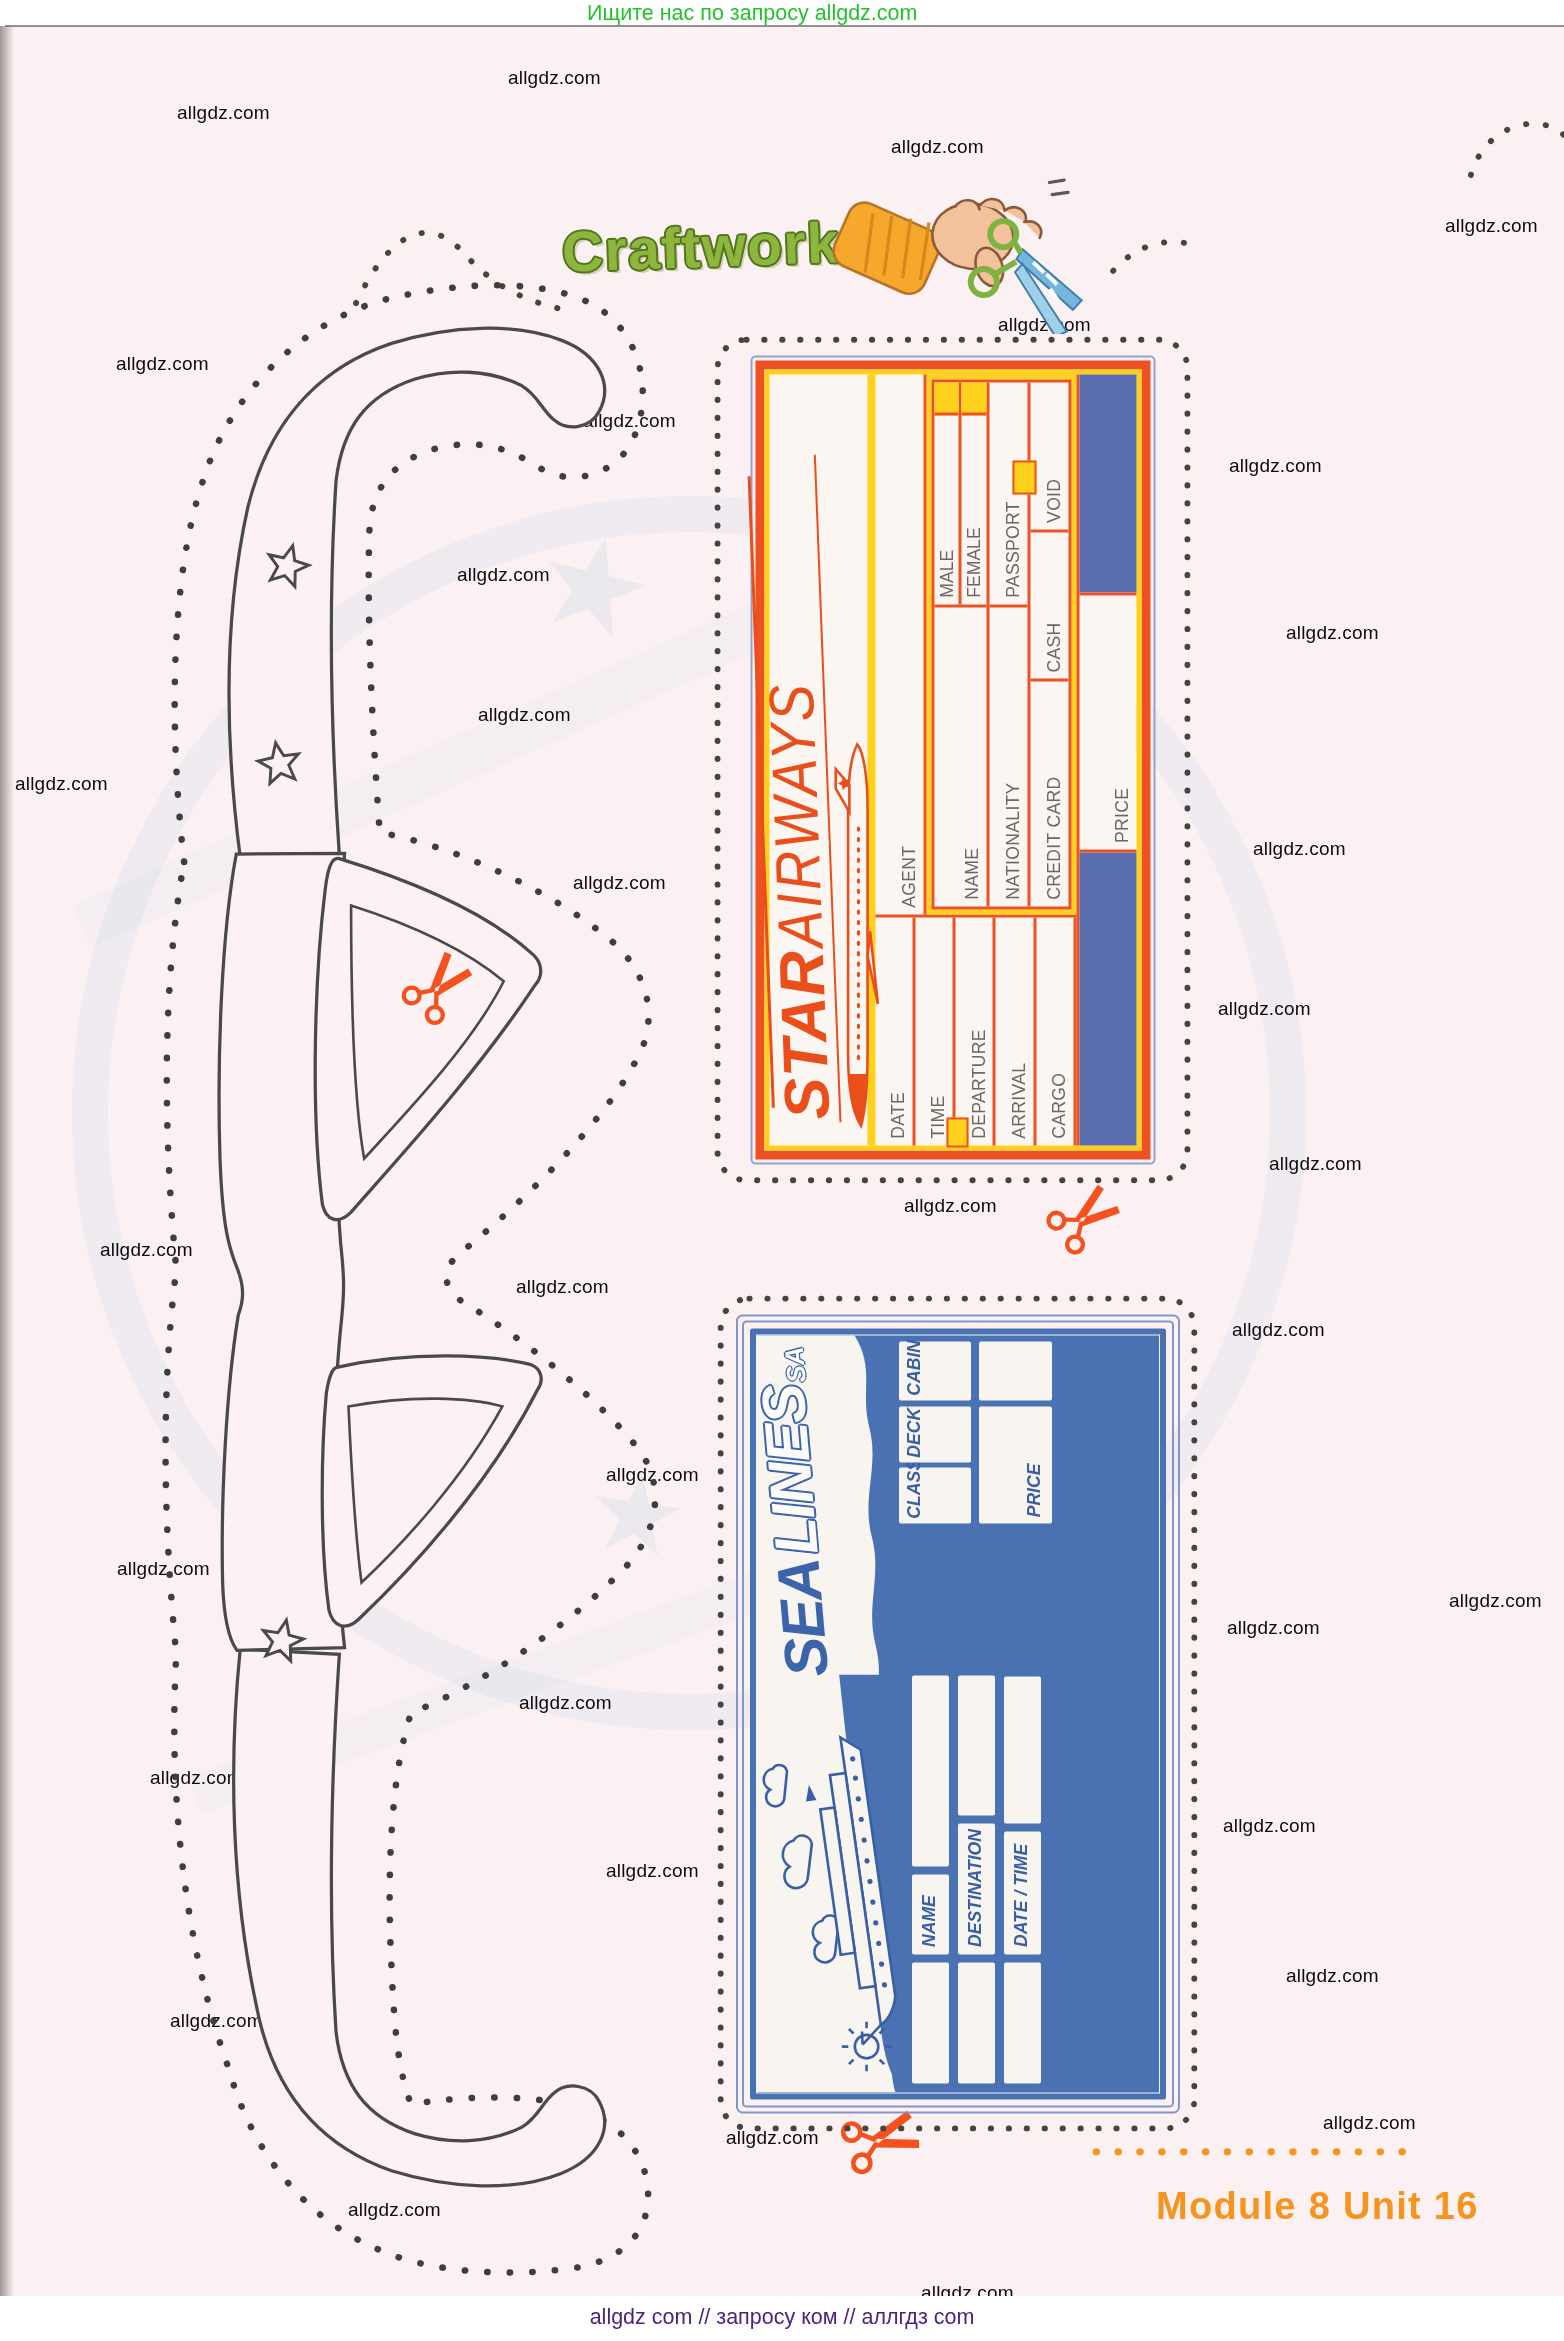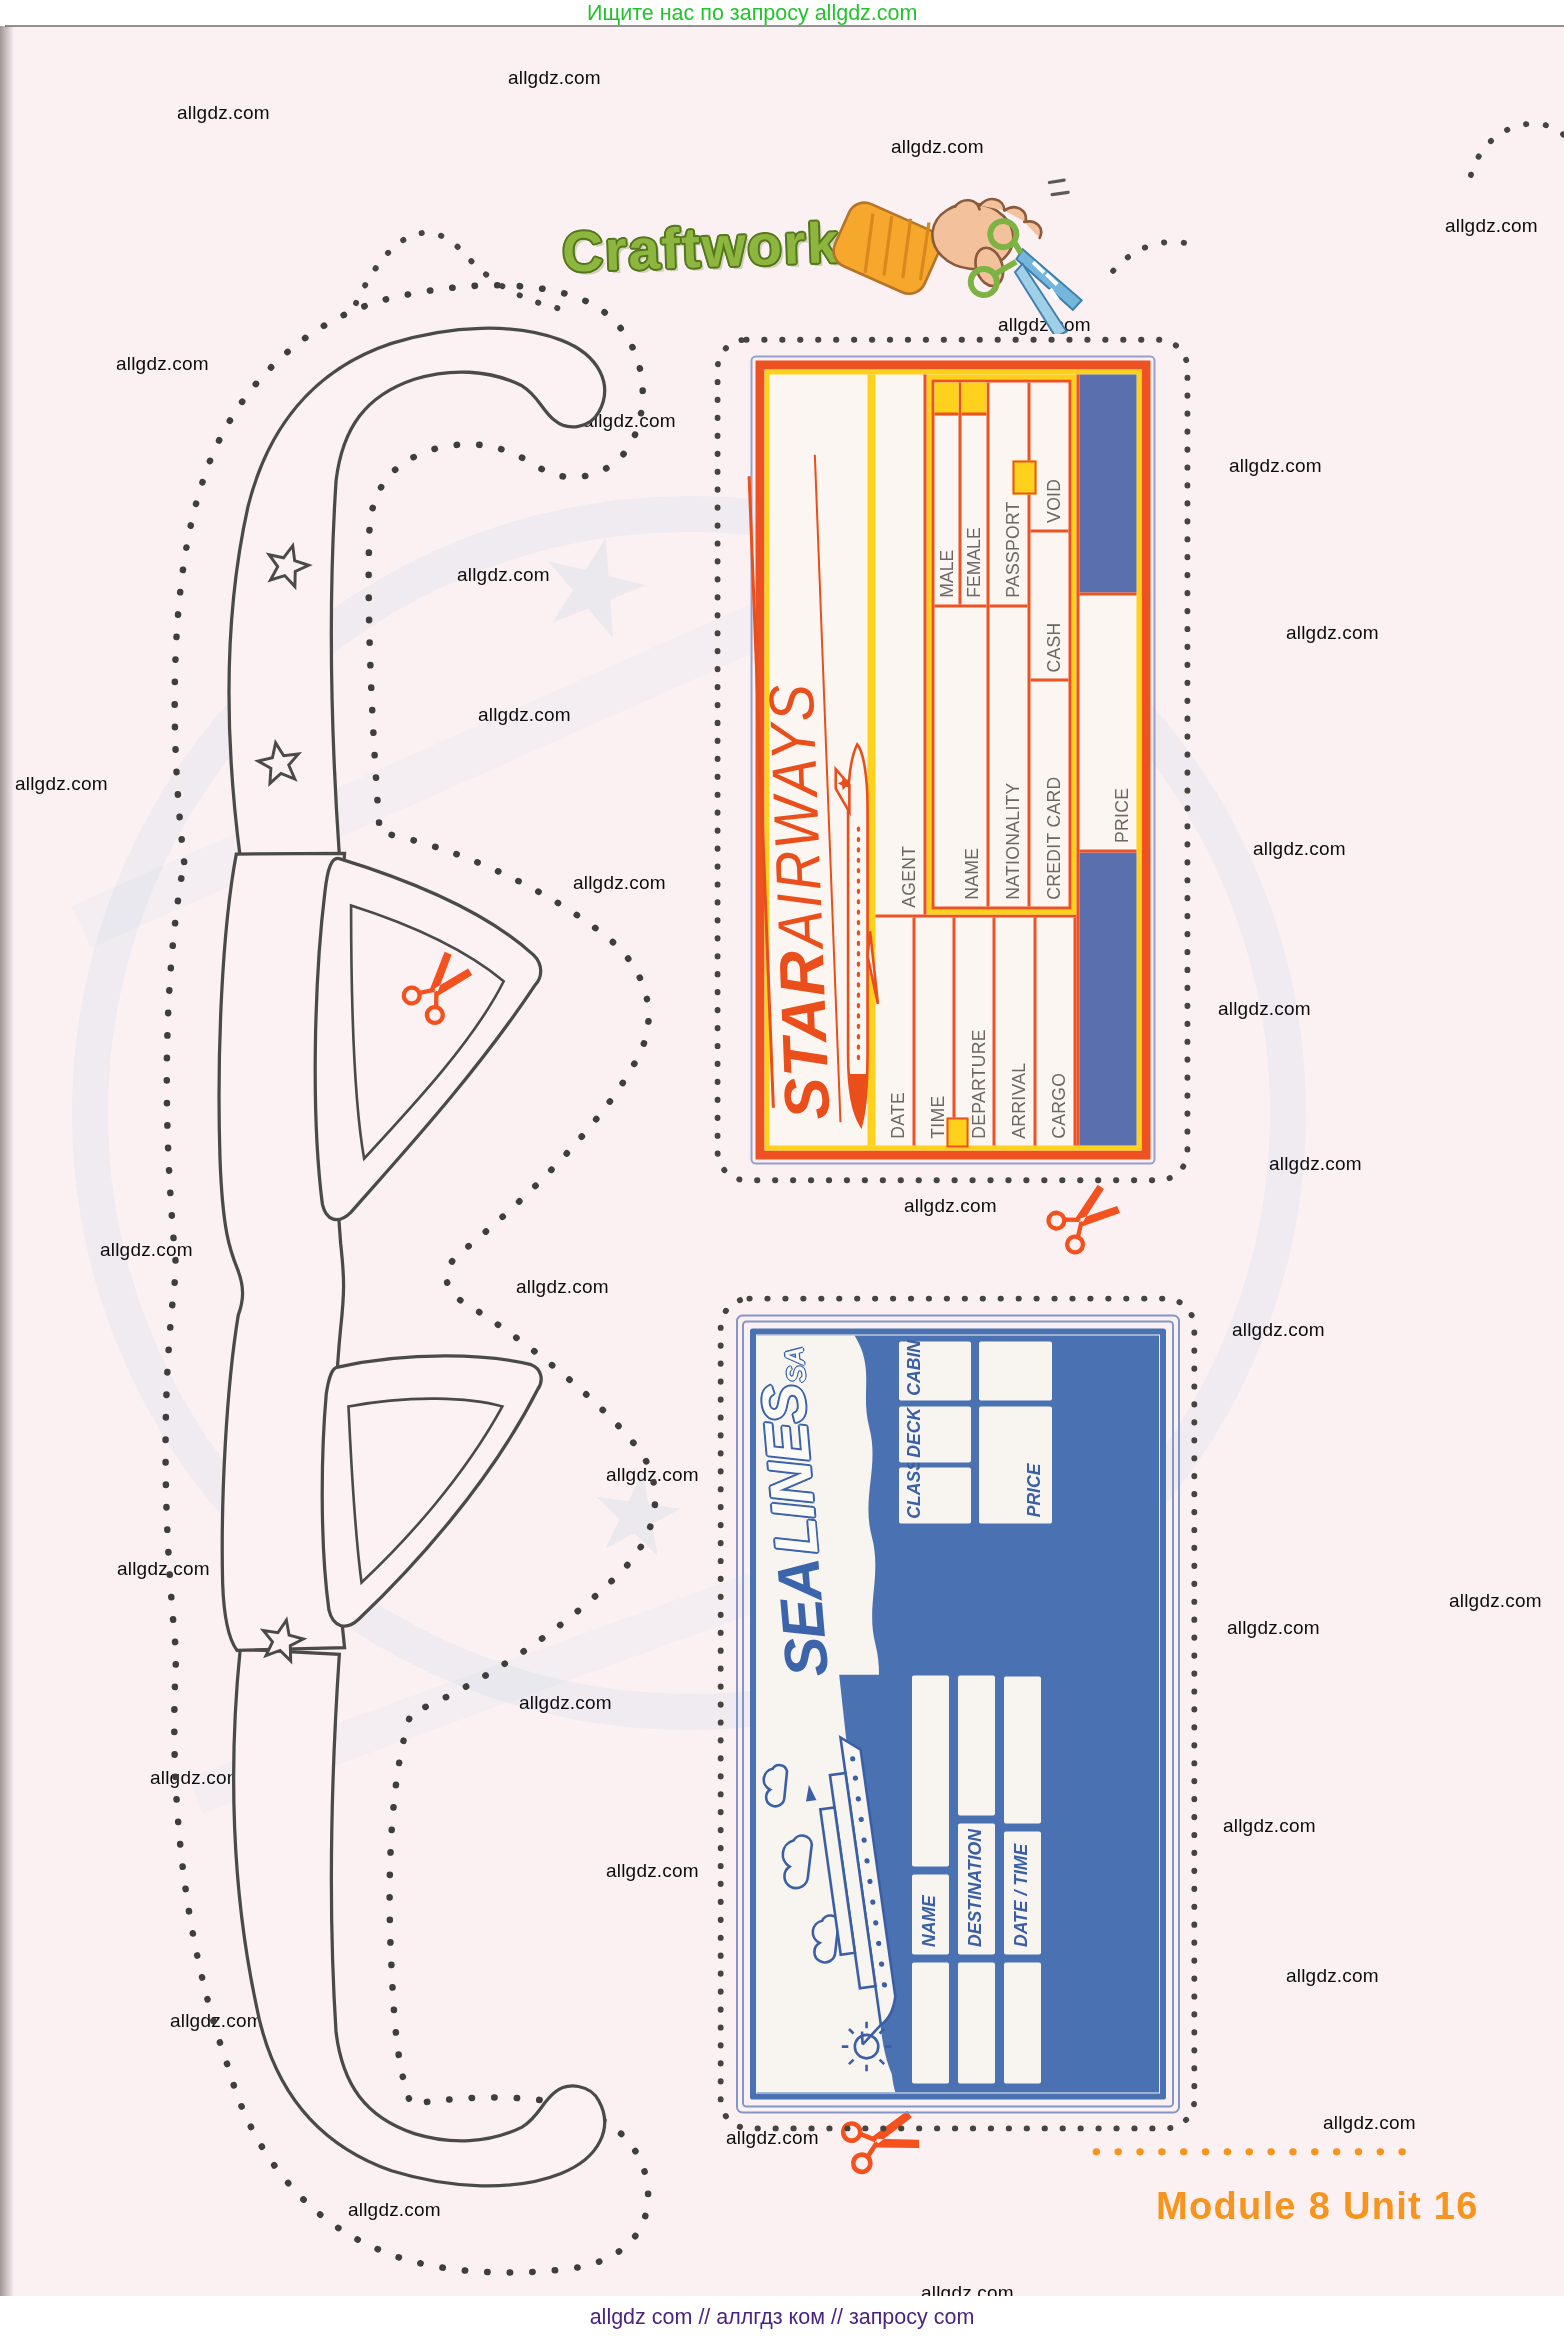--- a/index.html
+++ b/index.html
@@ -427,15 +427,15 @@
         </div>
     </div>
   </div>
 
   <svg class="abs" style="left:1091px;top:2144px;" width="326" height="15.7" viewBox="0 0 500 24">
     <line x1="8" y1="12" x2="492" y2="12" stroke="#f7941d" stroke-width="11" stroke-linecap="round" stroke-dasharray="0.5 33"></line>
   </svg>
   <span class="module-txt">Module 8 Unit 16</span>
 
   <div class="botstrip"></div>
-  <span class="footer-txt">allgdz com  //  аллгдз ком  //  запросу com</span>
+  <span class="footer-txt">allgdz com  //  запросу ком  //  аллгдз com</span>
 </div>
 
 
 </body></html>

